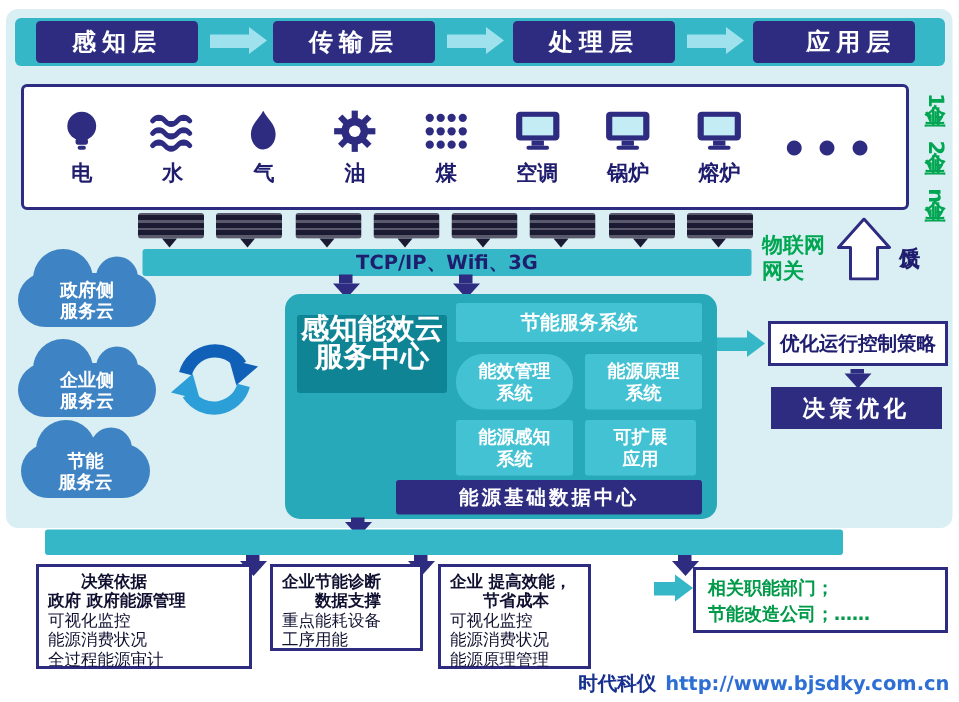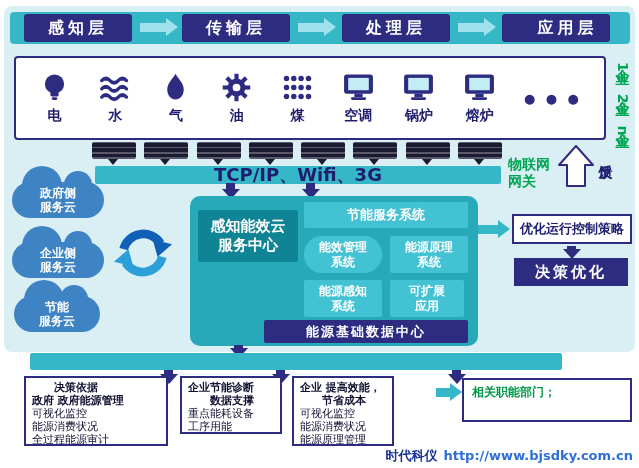--- a/index.html
+++ b/index.html
@@ -41,21 +41,21 @@
 
   
   .racks { position:absolute; left:92px; top:142px; width:410px; display:flex; justify-content:space-between; }
   .rack { width:44px; height:17px; background:#1a1a33; border-radius:2px; position:relative;
           background-image:repeating-linear-gradient(180deg, rgba(255,255,255,.28) 0 1.5px, transparent 1.5px 5px); }
   .rack::after { content:""; position:absolute; left:16px; top:17px;
                  border:5px solid transparent; border-bottom:0; border-top:6px solid #1a1a33; }
 
   .tcp-bar { position:absolute; left:95px; top:166px; width:406px; height:18px; background:#35b7c8;
              border-radius:2px; display:flex; align-items:center; justify-content:center;
-             color:#1f1d6e; font-weight:bold; font-size:18px; }
+             color:#1f1d6e; font-weight:bold; font-size:13px; }
 
   .gateway { position:absolute; left:508px; top:156px; color:#00a651; font-weight:bold;
              font-size:14px; line-height:17px; }
   .up-arrow { position:absolute; left:558px; top:145px; width:36px; height:42px; }
   .feedback { position:absolute; left:597px; top:152px; writing-mode:vertical-rl;
               color:#1f1d6e; font-weight:bold; font-size:14px; letter-spacing:2px; }
 
   
   .cloud { position:absolute; width:92px; height:36px; background:#3e83c4; border-radius:20px; }
   .cloud::before { content:""; position:absolute; width:40px; height:40px; left:10px; top:-16px;
@@ -64,22 +64,22 @@
                   background:#3e83c4; border-radius:50%; }
   .cloud-text { position:relative; z-index:2; color:#fff; font-weight:bold; font-size:12px;
                 text-align:center; line-height:14px; padding-top:4px; }
 
   .sync-icon { position:absolute; left:112px; top:222px; width:62px; height:62px; }
 
   
   .center-box { position:absolute; left:190px; top:196px; width:288px; height:150px;
                 background:#28a9ba; border-radius:10px; }
   .center-title { position:absolute; left:8px; top:14px; width:100px; height:52px; background:#0f8495;
-                  border-radius:2px; color:#fff; font-weight:bold; font-size:15px; line-height:19px;
-                  display:flex; flex-direction:column; align-items:center; justify-content:center; }
+                  border-radius:2px; color:#fff; font-weight:bold; font-size:19px; line-height:19px;
+                  display:flex; flex-direction:column; align-items:center; }
   .module { position:absolute; background:#43c2d3; border-radius:2px; color:#fff; font-weight:bold;
             display:flex; flex-direction:column; align-items:center; justify-content:center;
             text-align:center; }
   .m-top { left:114px; top:6px;  width:164px; height:26px; font-size:13px; }
   .m-ml  { left:114px; top:40px; width:78px;  height:37px; font-size:12px; line-height:15px;border-radius:18px; }
   .m-mr  { left:200px; top:40px; width:78px;  height:37px; font-size:12px; line-height:15px; }
   .m-bl  { left:114px; top:84px; width:78px;  height:37px; font-size:12px; line-height:15px; }
   .m-br  { left:200px; top:84px; width:74px;  height:37px; font-size:12px; line-height:15px; }
   .data-center { position:absolute; left:74px; top:124px; width:204px; height:23px; background:#2e2c80;
                  border-radius:2px; color:#fff; font-weight:bold; font-size:13px; letter-spacing:2px;
@@ -314,18 +314,19 @@
     <div class="t sub">节省成本</div>
     <div>可视化监控</div>
     <div>能源消费状况</div>
     <div>能源原理管理</div>
   </div>
 
   <div class="tarrow" style="left:436px; top:388px; width:14px;"></div>
 
   <div class="bbox bbox-green" style="left:462px; top:378px; width:170px; height:44px;">
     <div>相关职能部门；</div>
+    <div>节能改造公司；……</div>
   </div>
 
   <div class="watermark">
     <span class="wm-brand">时代科仪</span><span class="wm-url">http://www.bjsdky.com.cn</span>
   </div>
 </div>
 
 </body></html>

